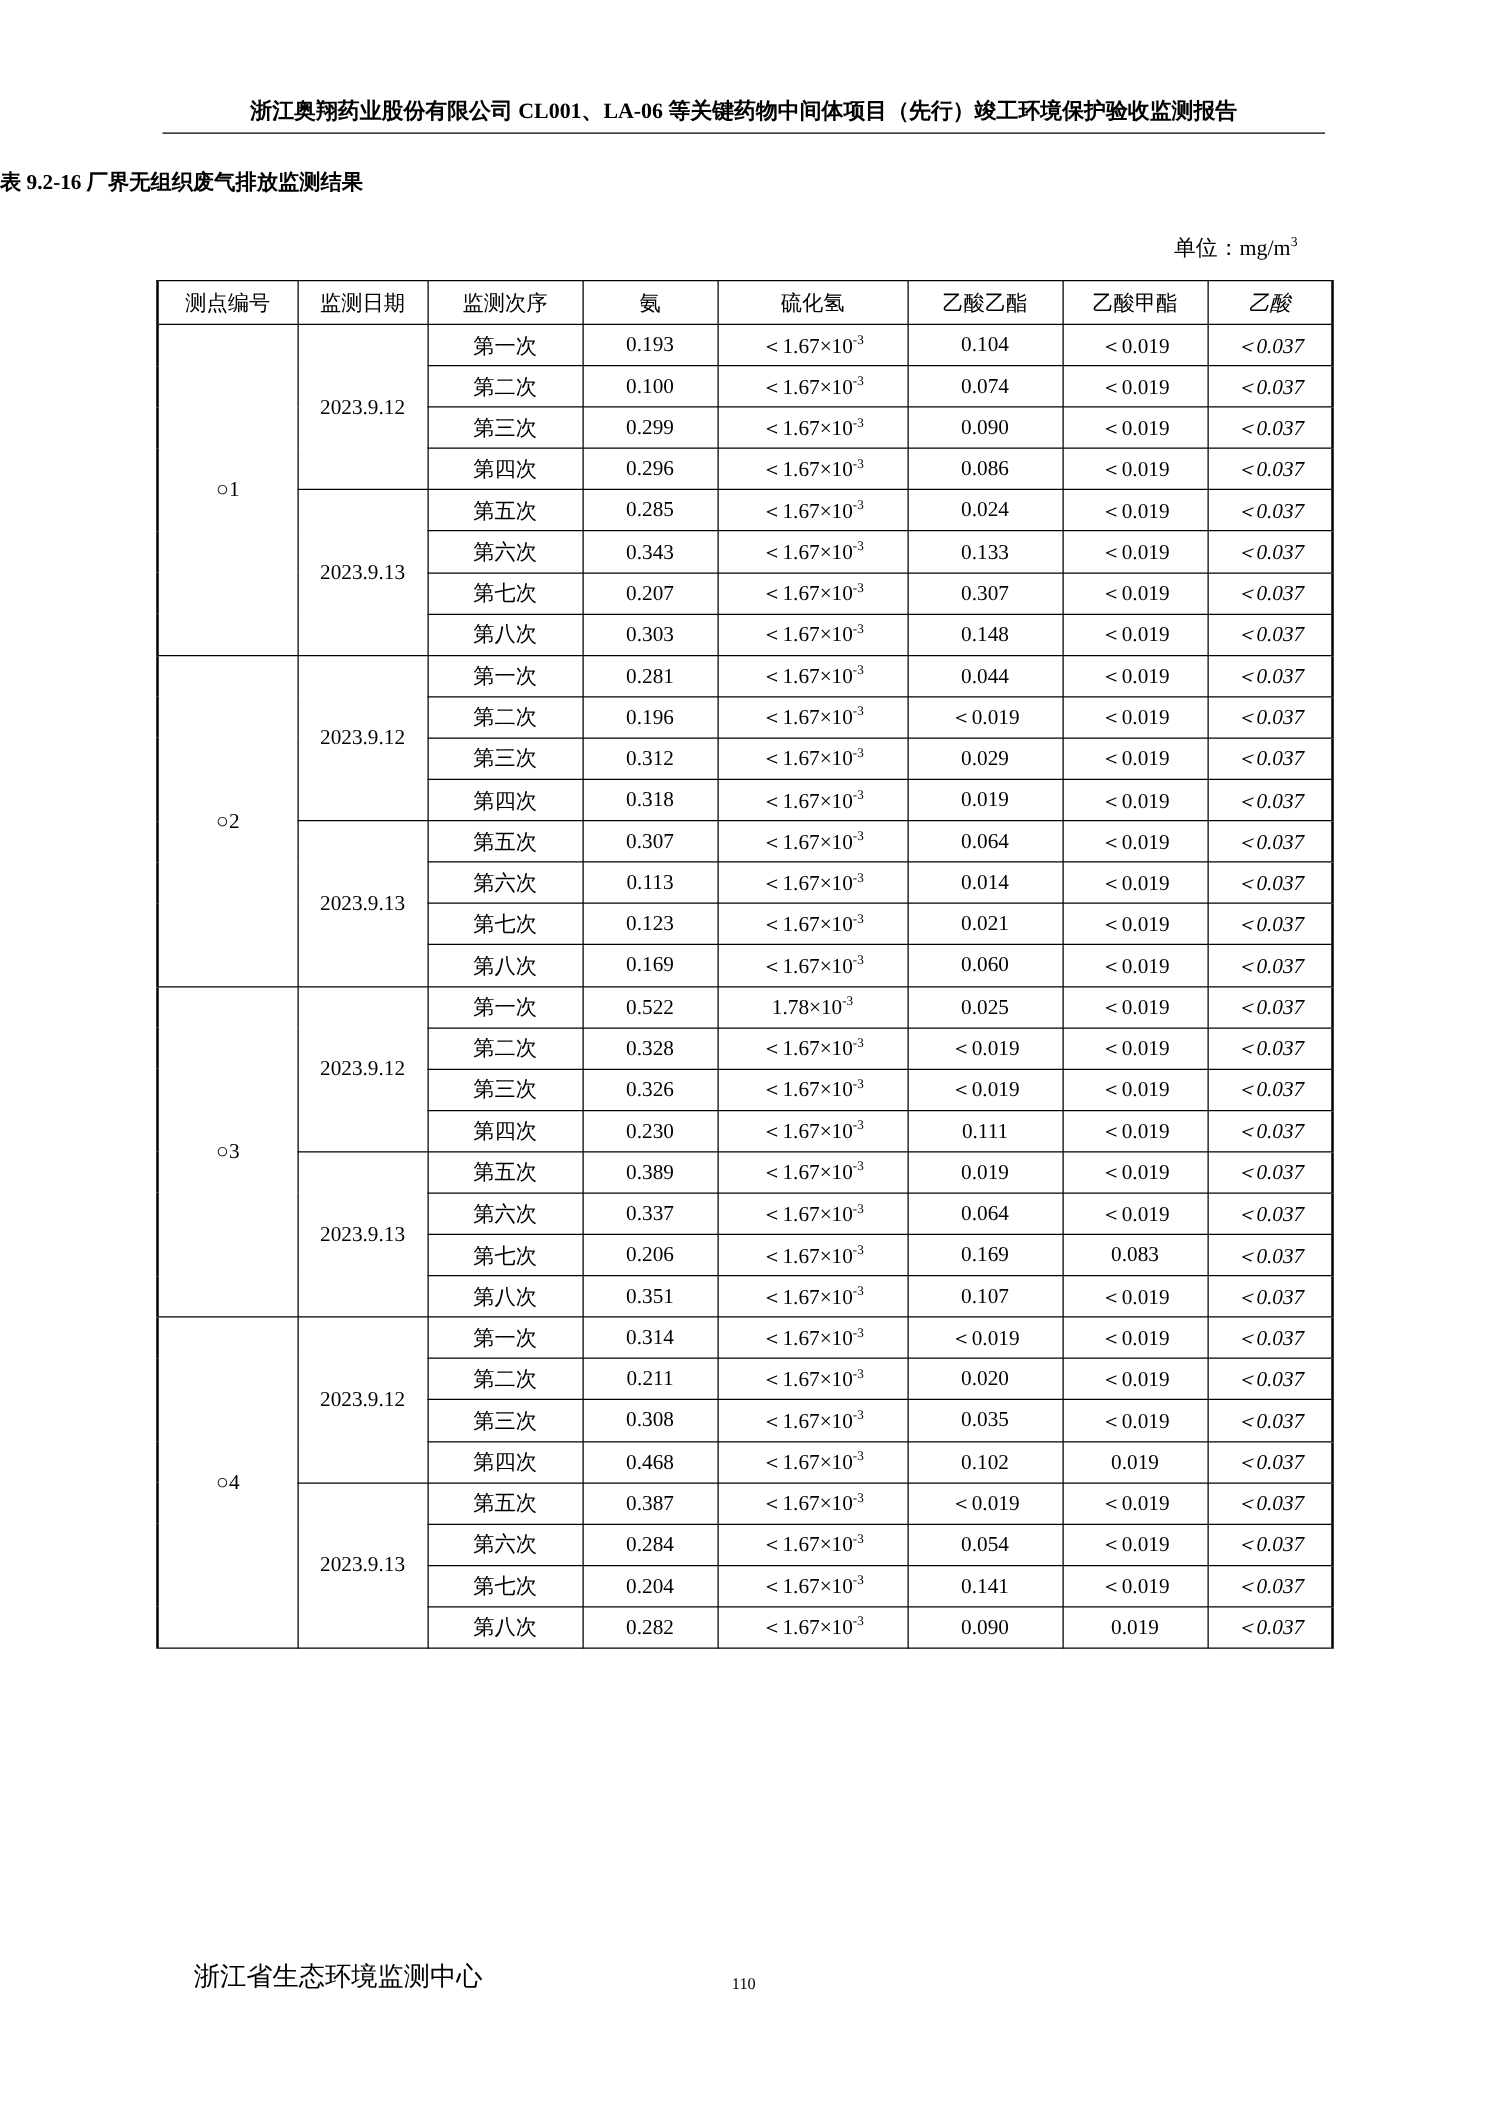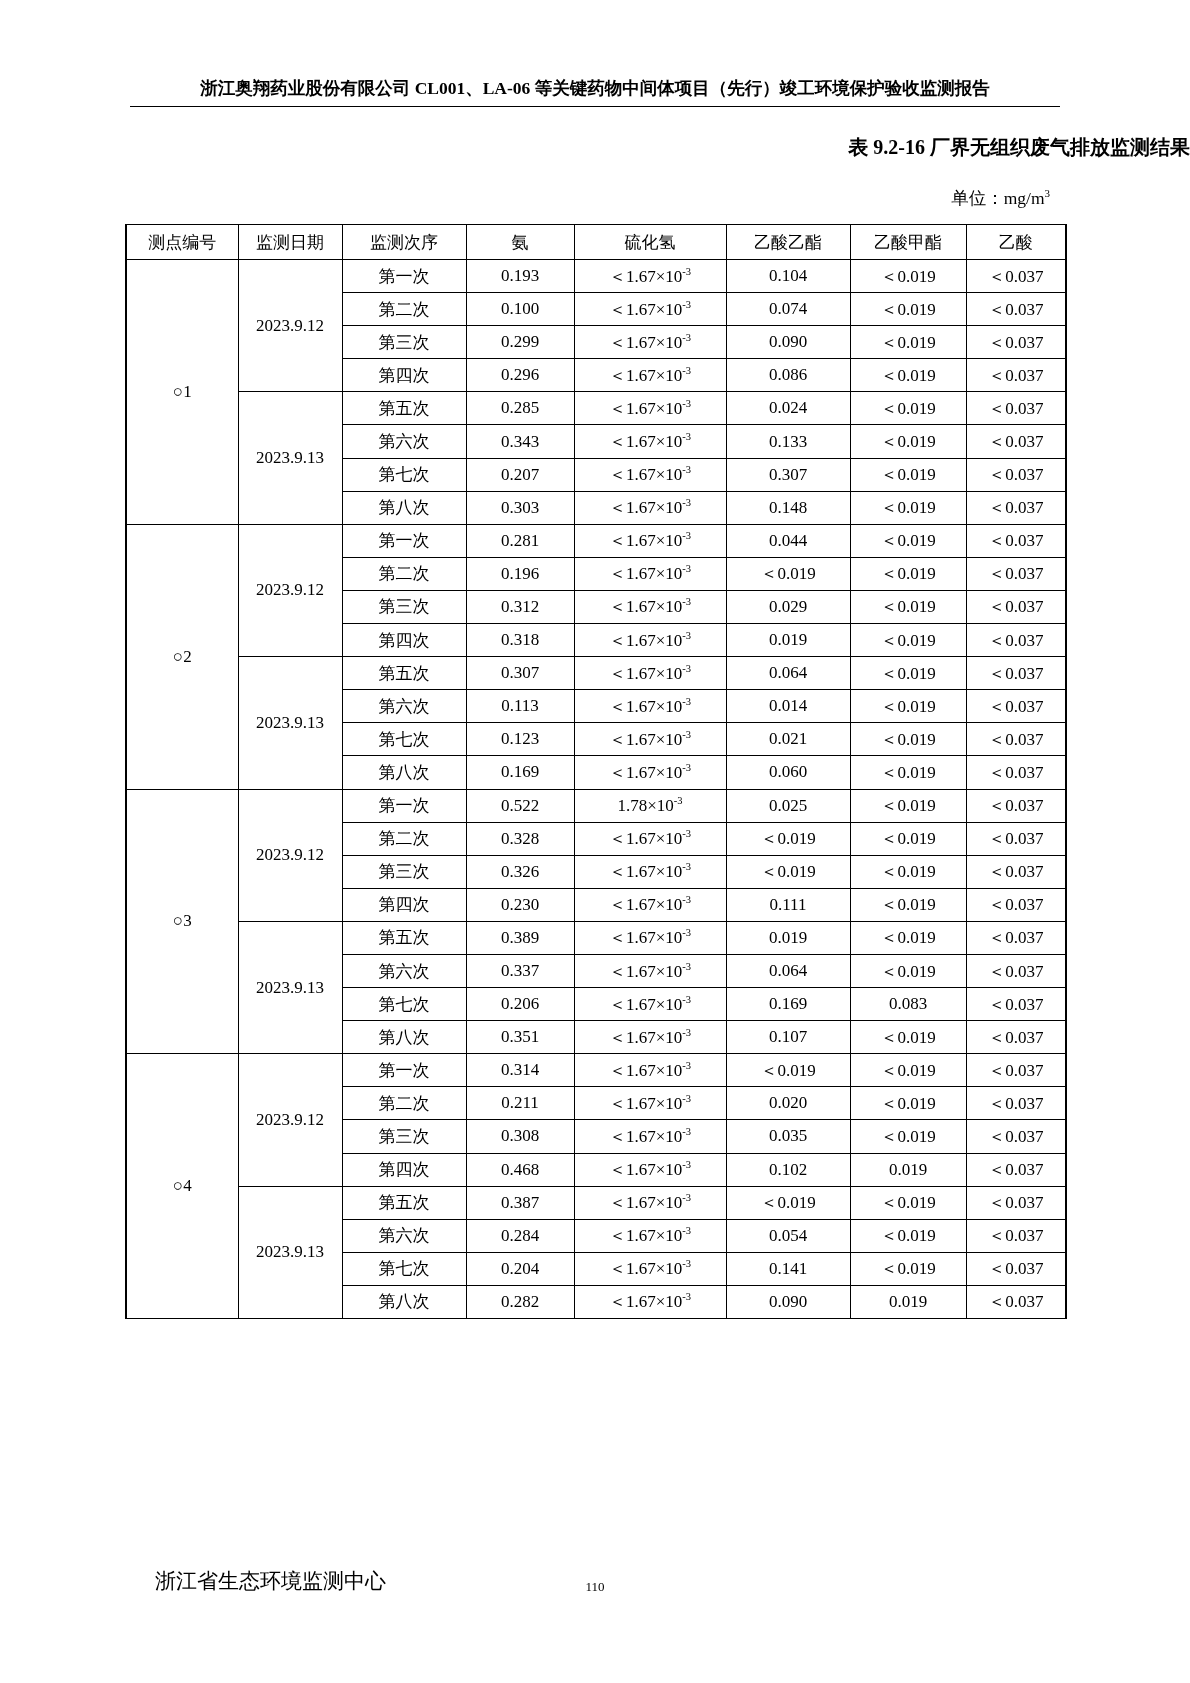--- a/index.html
+++ b/index.html
@@ -36,28 +36,28 @@
     top: 106px;
     left: 130px;
     width: 930px;
     border-bottom: 1.2px solid #000;
   }
   .title {
     position: absolute;
     top: 134px;
     left: 0;
     width: 1190px;
-    text-align: right;
-    font-size: 20px;
+    text-align: left;
+    font-size: 17px;
     font-weight: bold;
   }
   .unit {
     position: absolute;
     top: 186px;
-    right: 140px;
+    right: 152px;
     font-size: 17.5px;
   }
   .unit sup {
     font-size: 11px;
     vertical-align: super;
   }
   table.data {
     position: absolute;
     top: 224px;
     left: 125px;
@@ -85,20 +85,21 @@
     border-bottom: 2.2px solid #000;
   }
   .group-sep td {
     border-top: 2.2px solid #000;
   }
   .col-left {
     border-left: 2.2px solid #000 !important;
   }
   .col-right {
     border-right: 2.2px solid #000 !important;
+    font-style: italic;
   }
   sup {
     font-size: 10.5px;
     vertical-align: super;
   }
   .footer-left {
     position: absolute;
     bottom: 88px;
     left: 155px;
     font-size: 21px;

